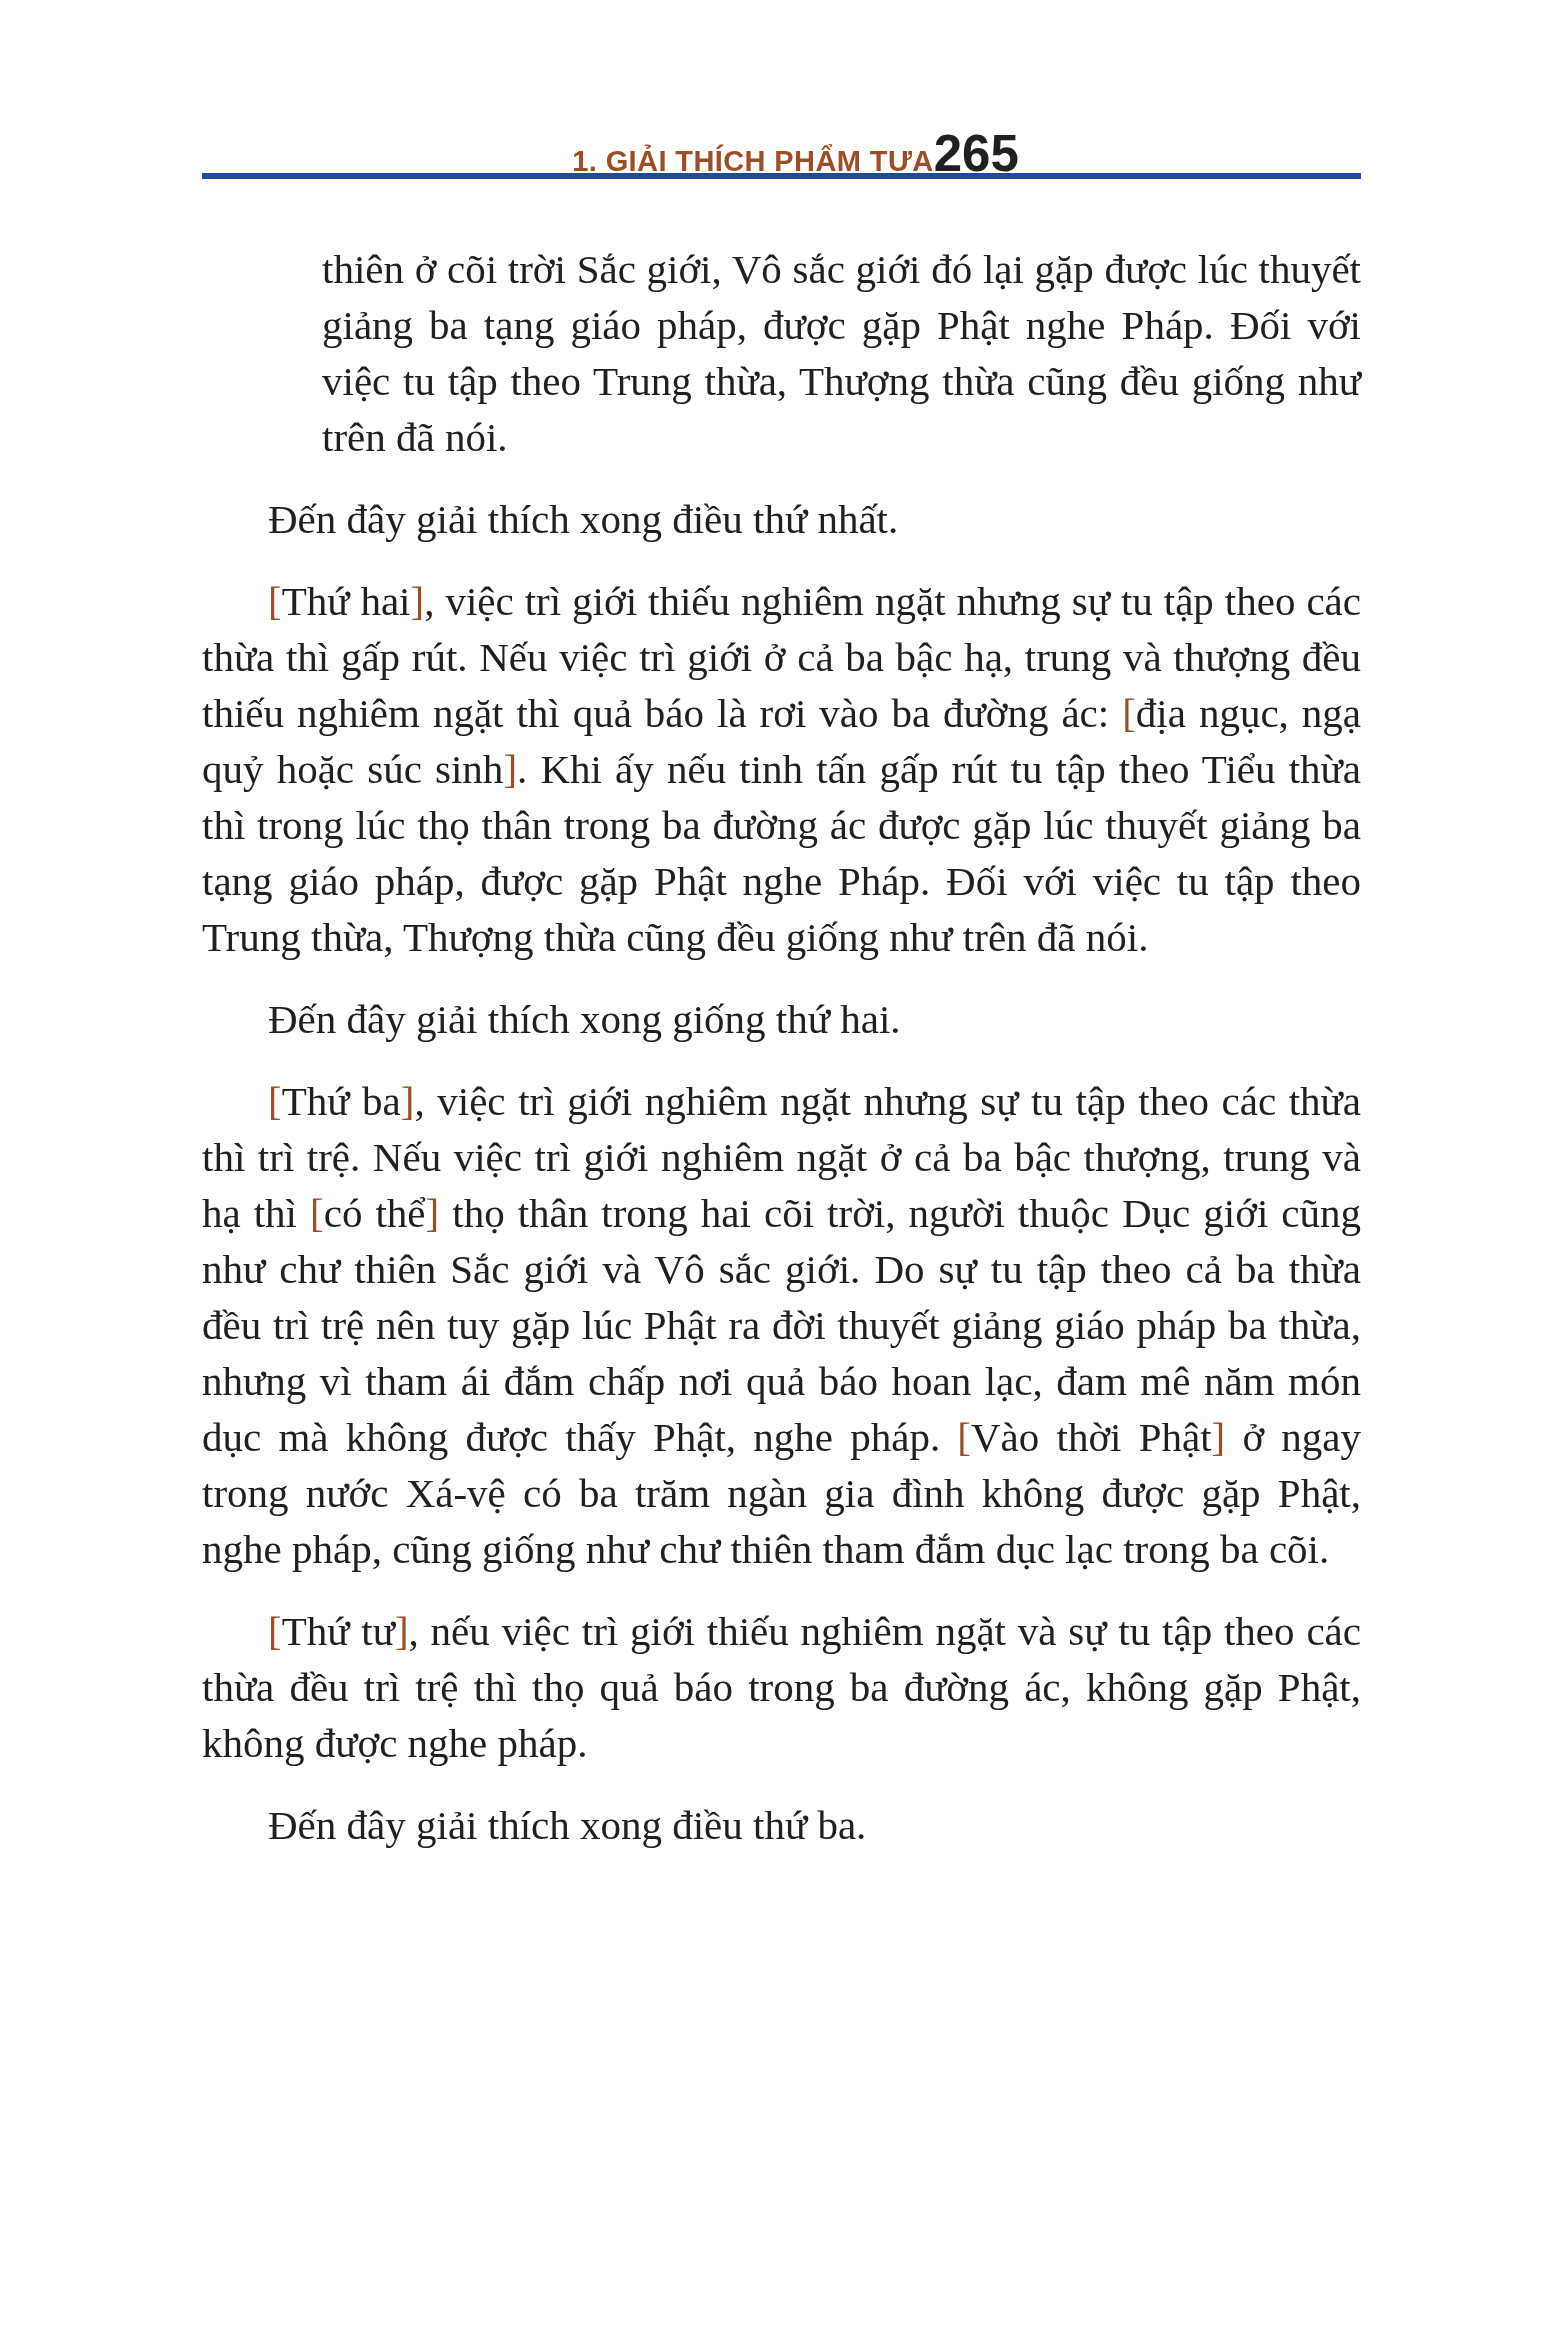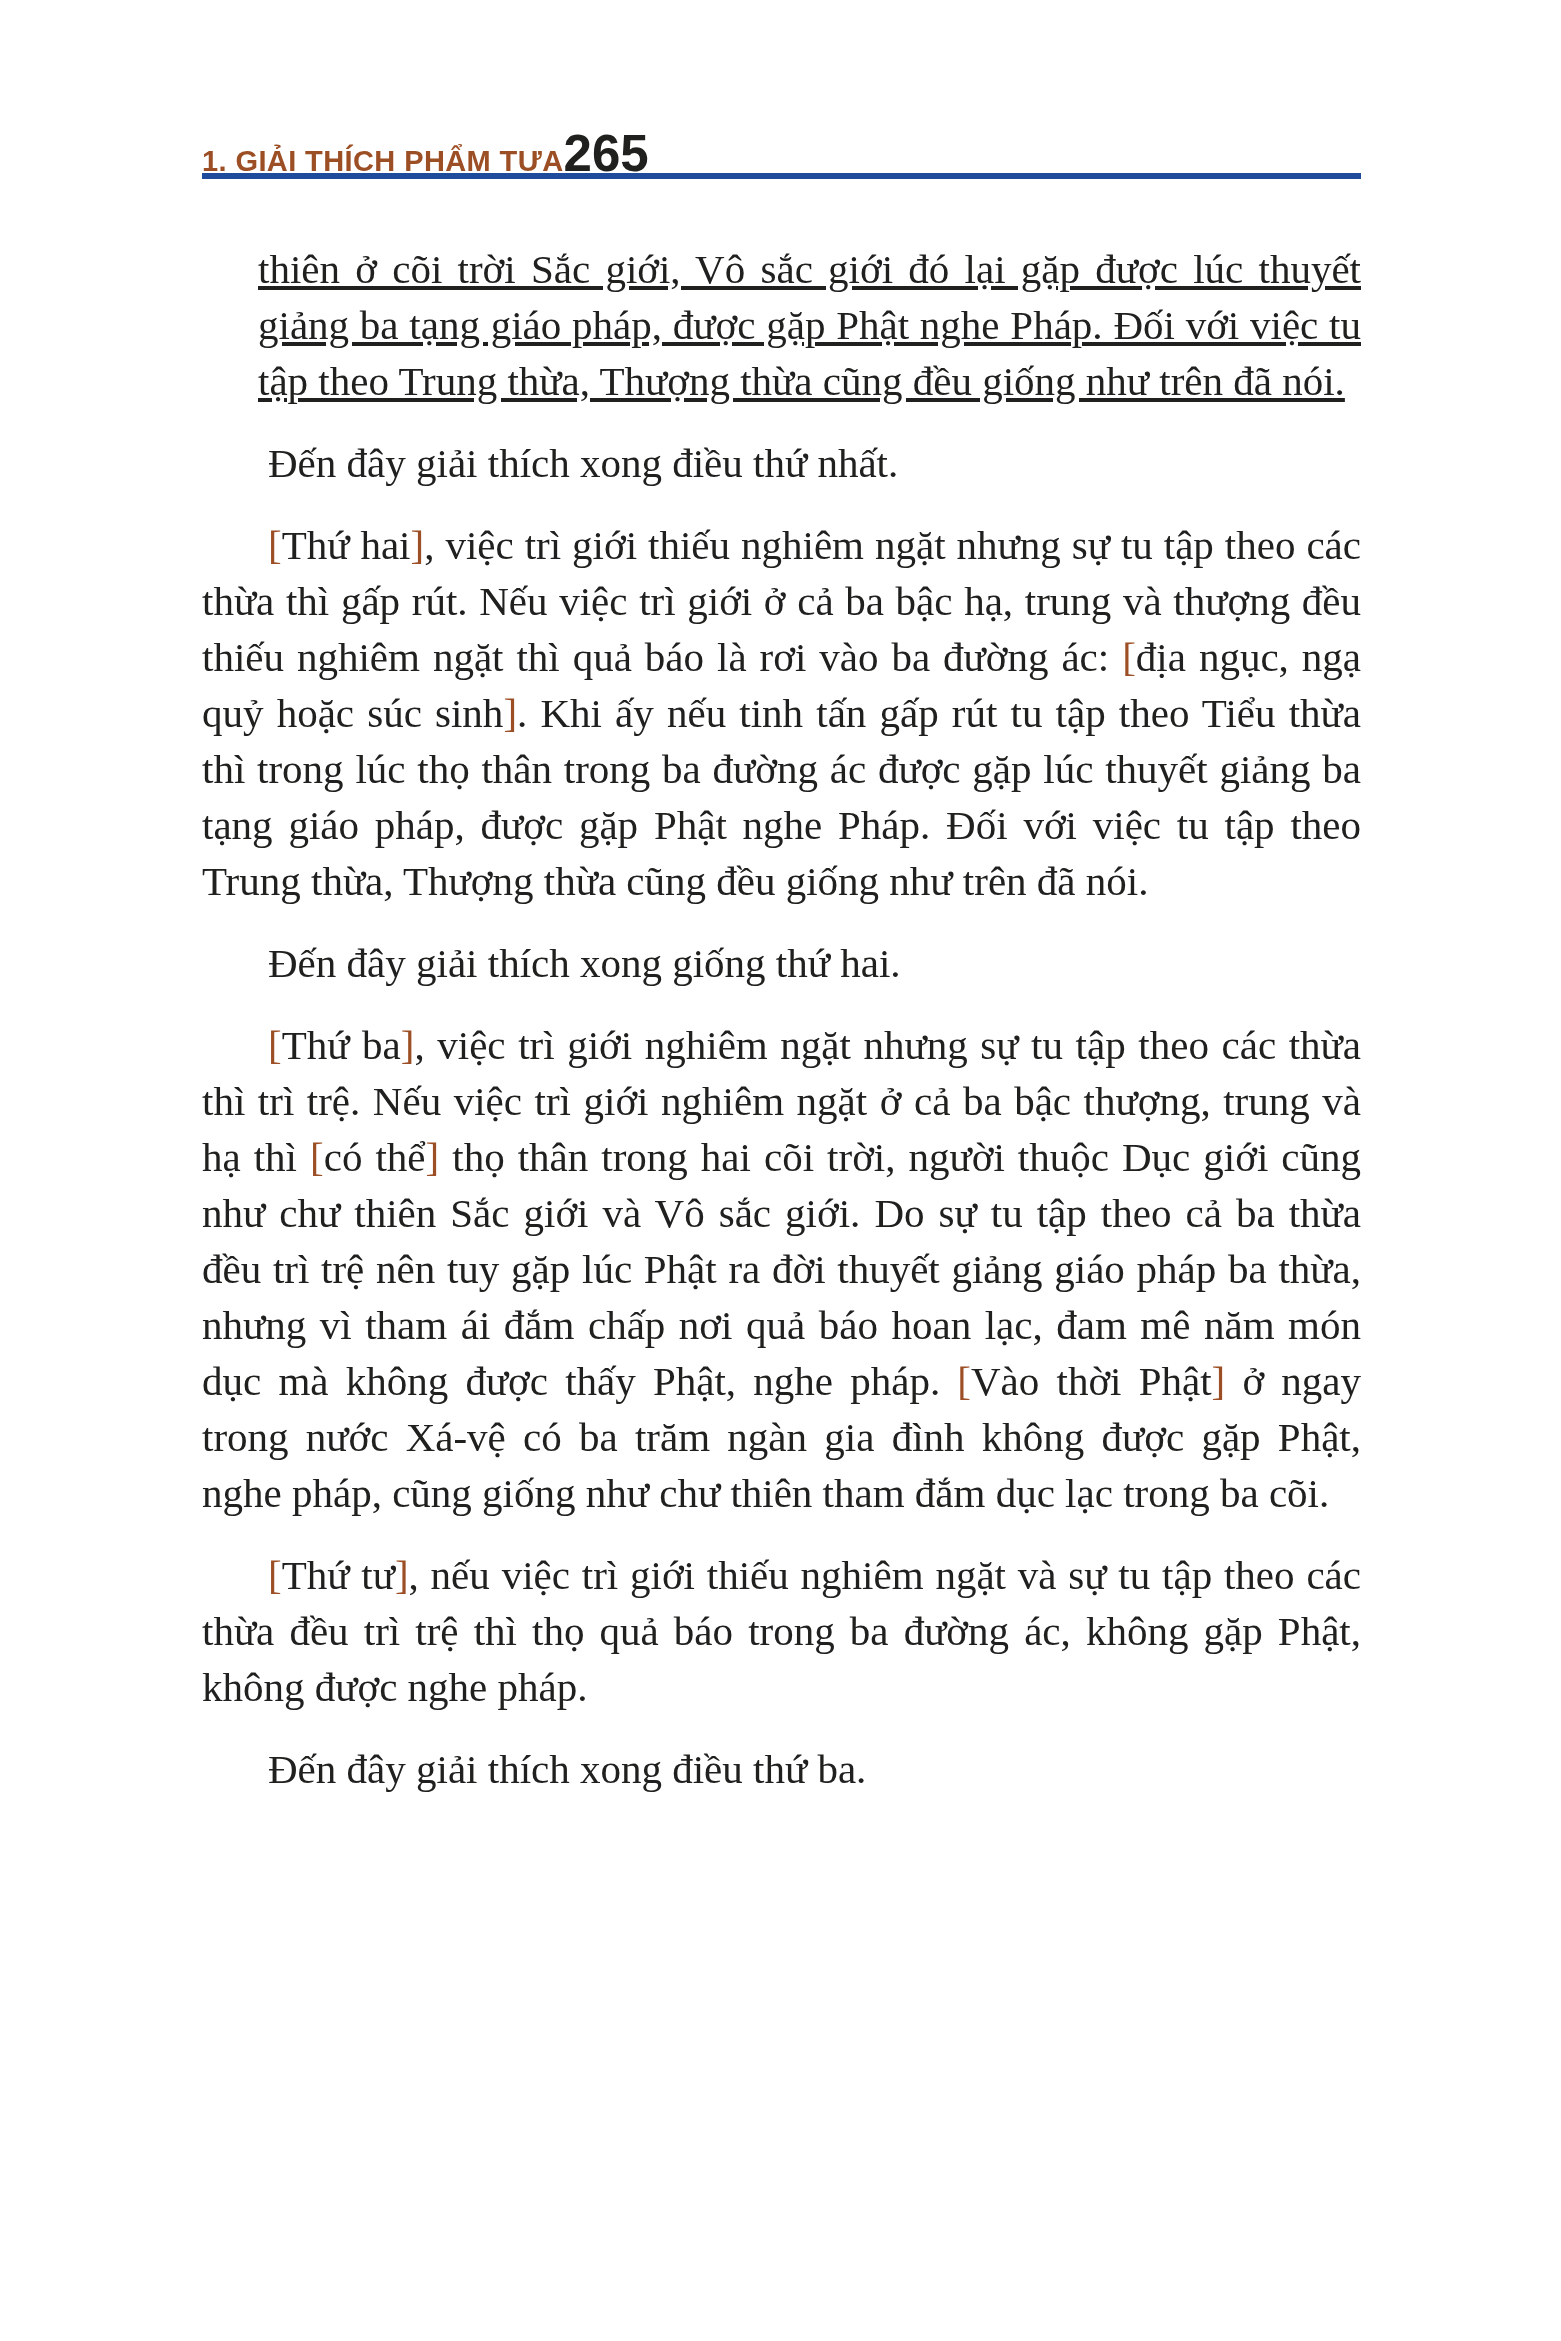--- a/index.html
+++ b/index.html
@@ -15,23 +15,23 @@
     -webkit-font-smoothing:antialiased;
   }
   .page{
     position:relative;
     width:1561px;height:2342px;
     overflow:hidden;
     background:#ffffff;
   }
   .page-header{
     position:absolute;
-    left:202px; width:1159px; top:124px;
+    left:216px; width:1159px; top:124px;
     display:flex;
-    justify-content:flex-start;
+    justify-content:center;
     align-items:baseline;
   }
   .chapter-title{
     font-family:"Liberation Sans","DejaVu Sans",sans-serif;
     font-weight:bold;
     font-size:29px;
     letter-spacing:0.4px;
     color:var(--accent-brown);
     white-space:nowrap;
   }
@@ -53,23 +53,22 @@
     color:var(--text-black);
     font-size:41px;
     line-height:56px;
     text-align:justify;
   }
   .page-body p{
     margin:0 0 26px 0;
     padding:0;
   }
   .page-body p.continuation{
-    margin-left:56px;
+    margin-left:120px;
     text-indent:0;
-    text-decoration:underline;
   }
   .page-body p.indent{
     text-indent:66px;
   }
   .bk{
     color:var(--accent-brown);
   }
 </style>
 </head>
 <body>

